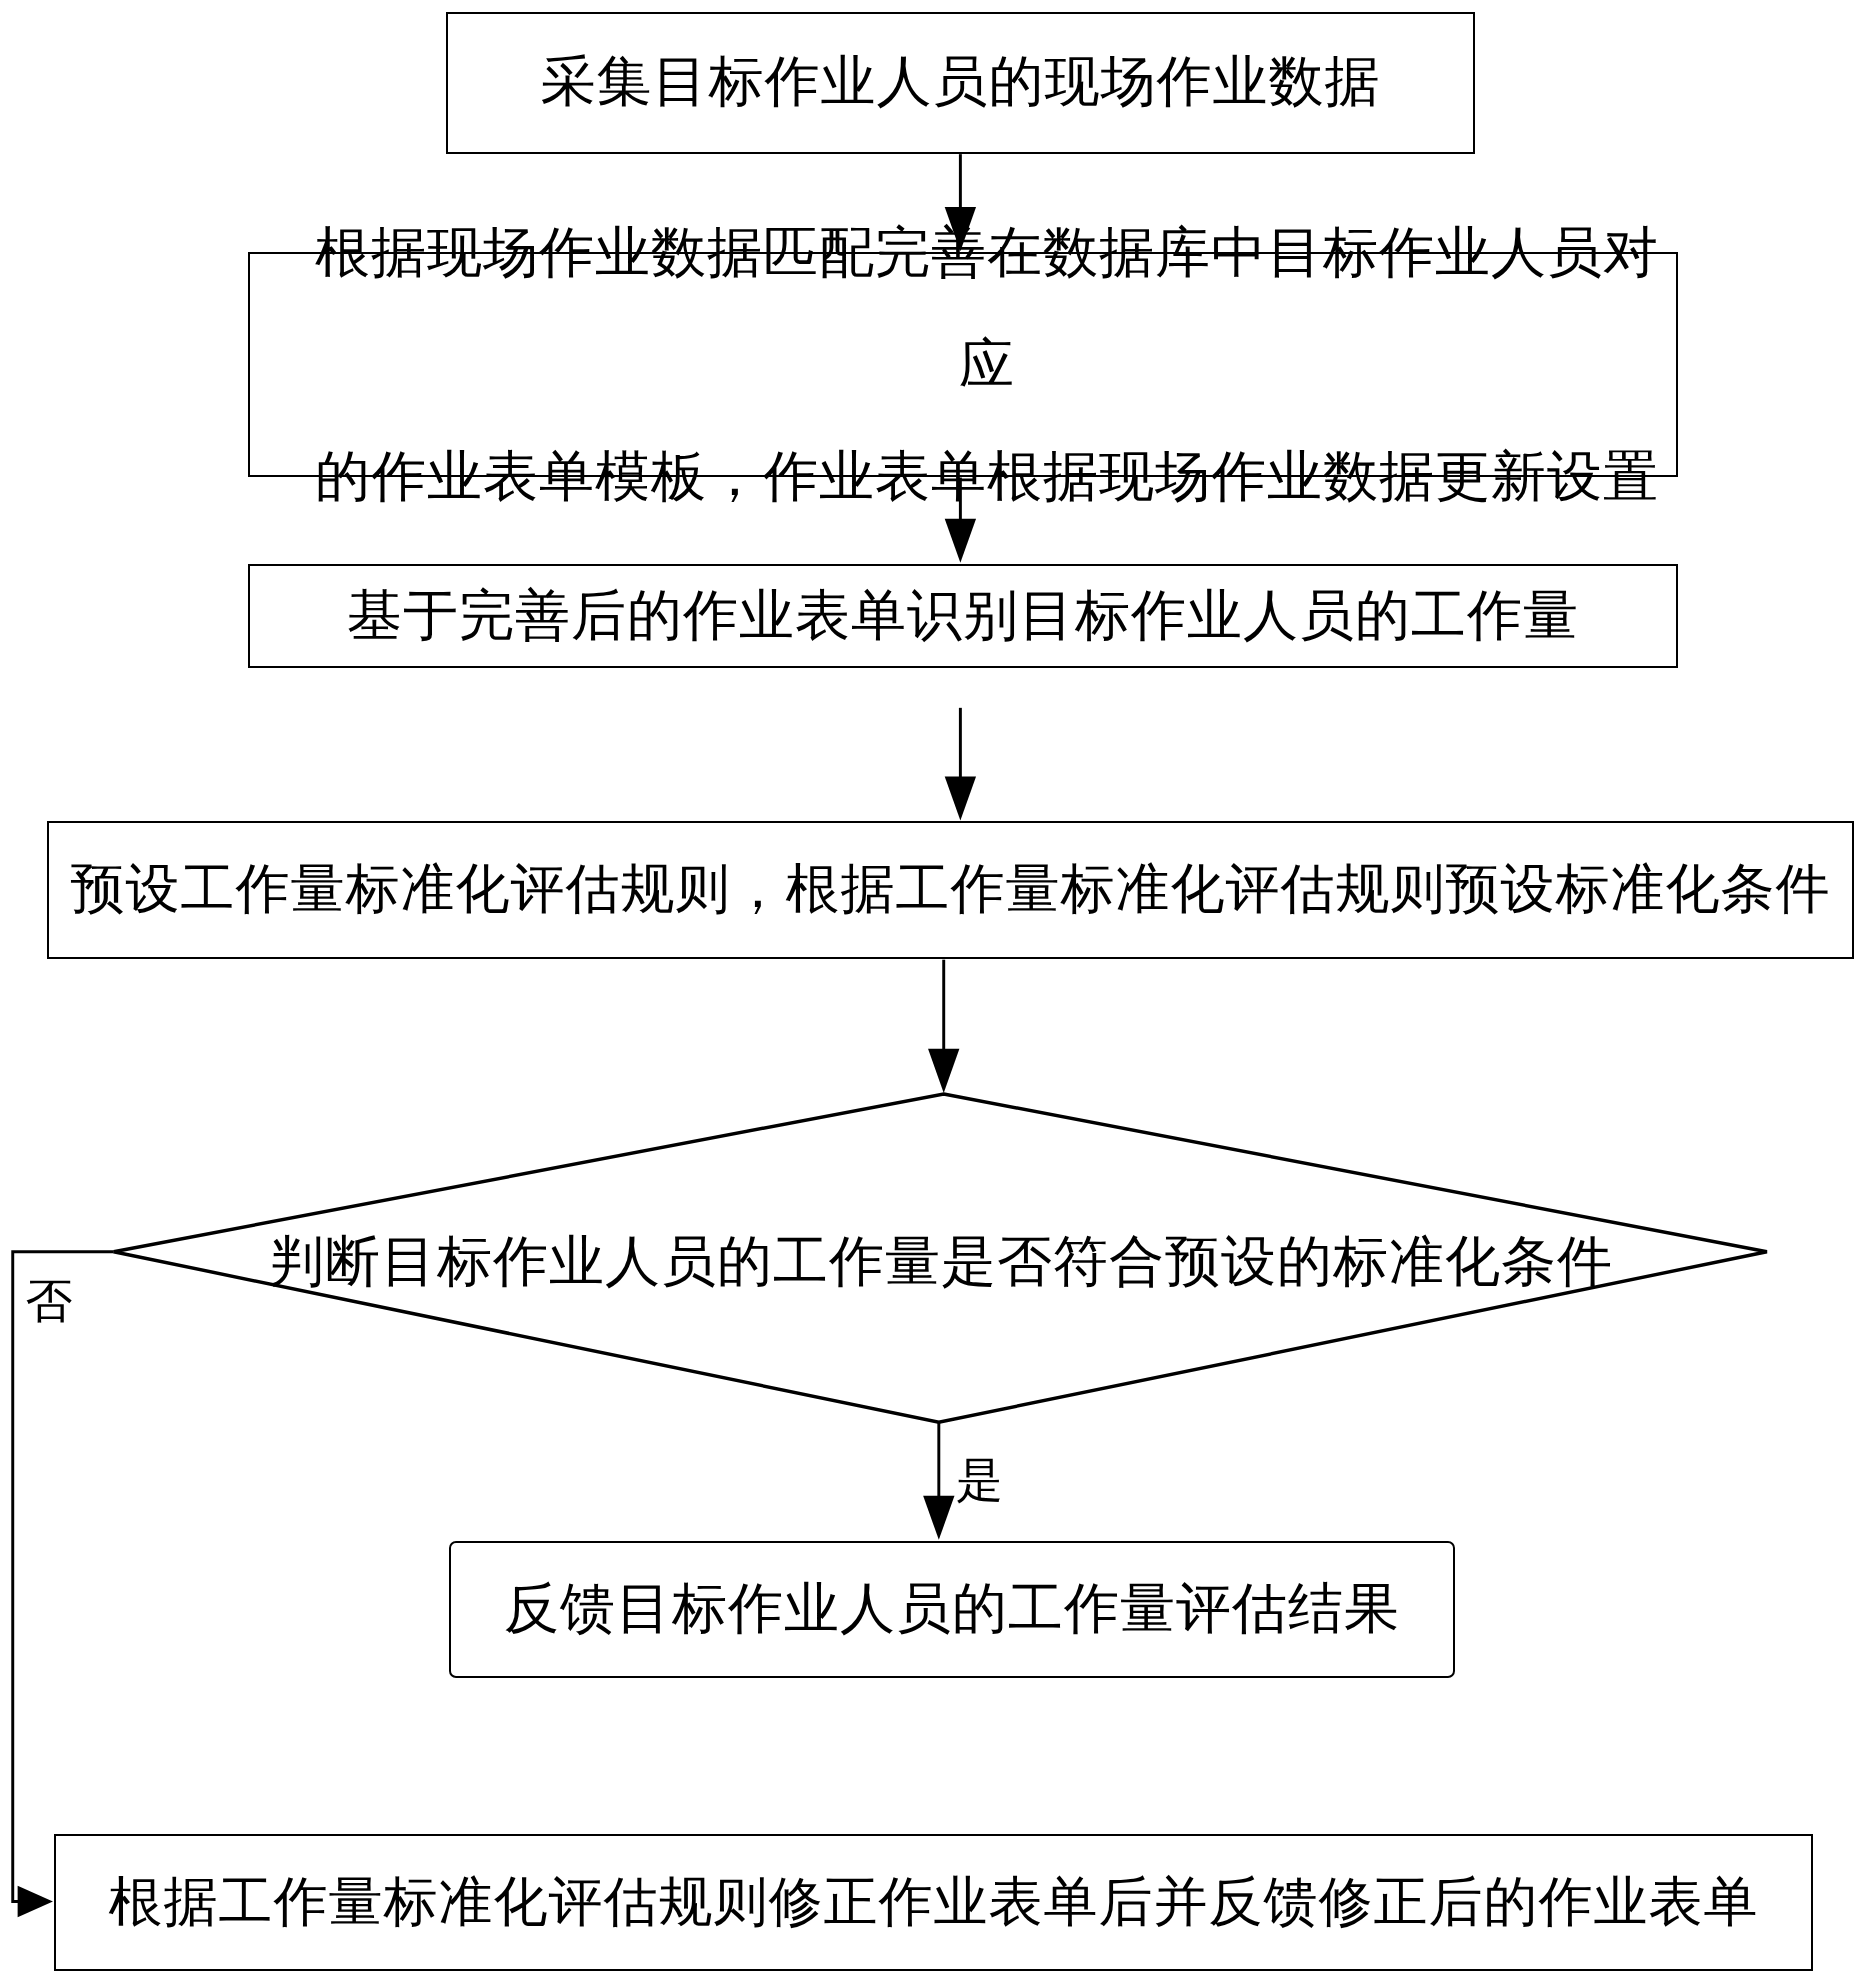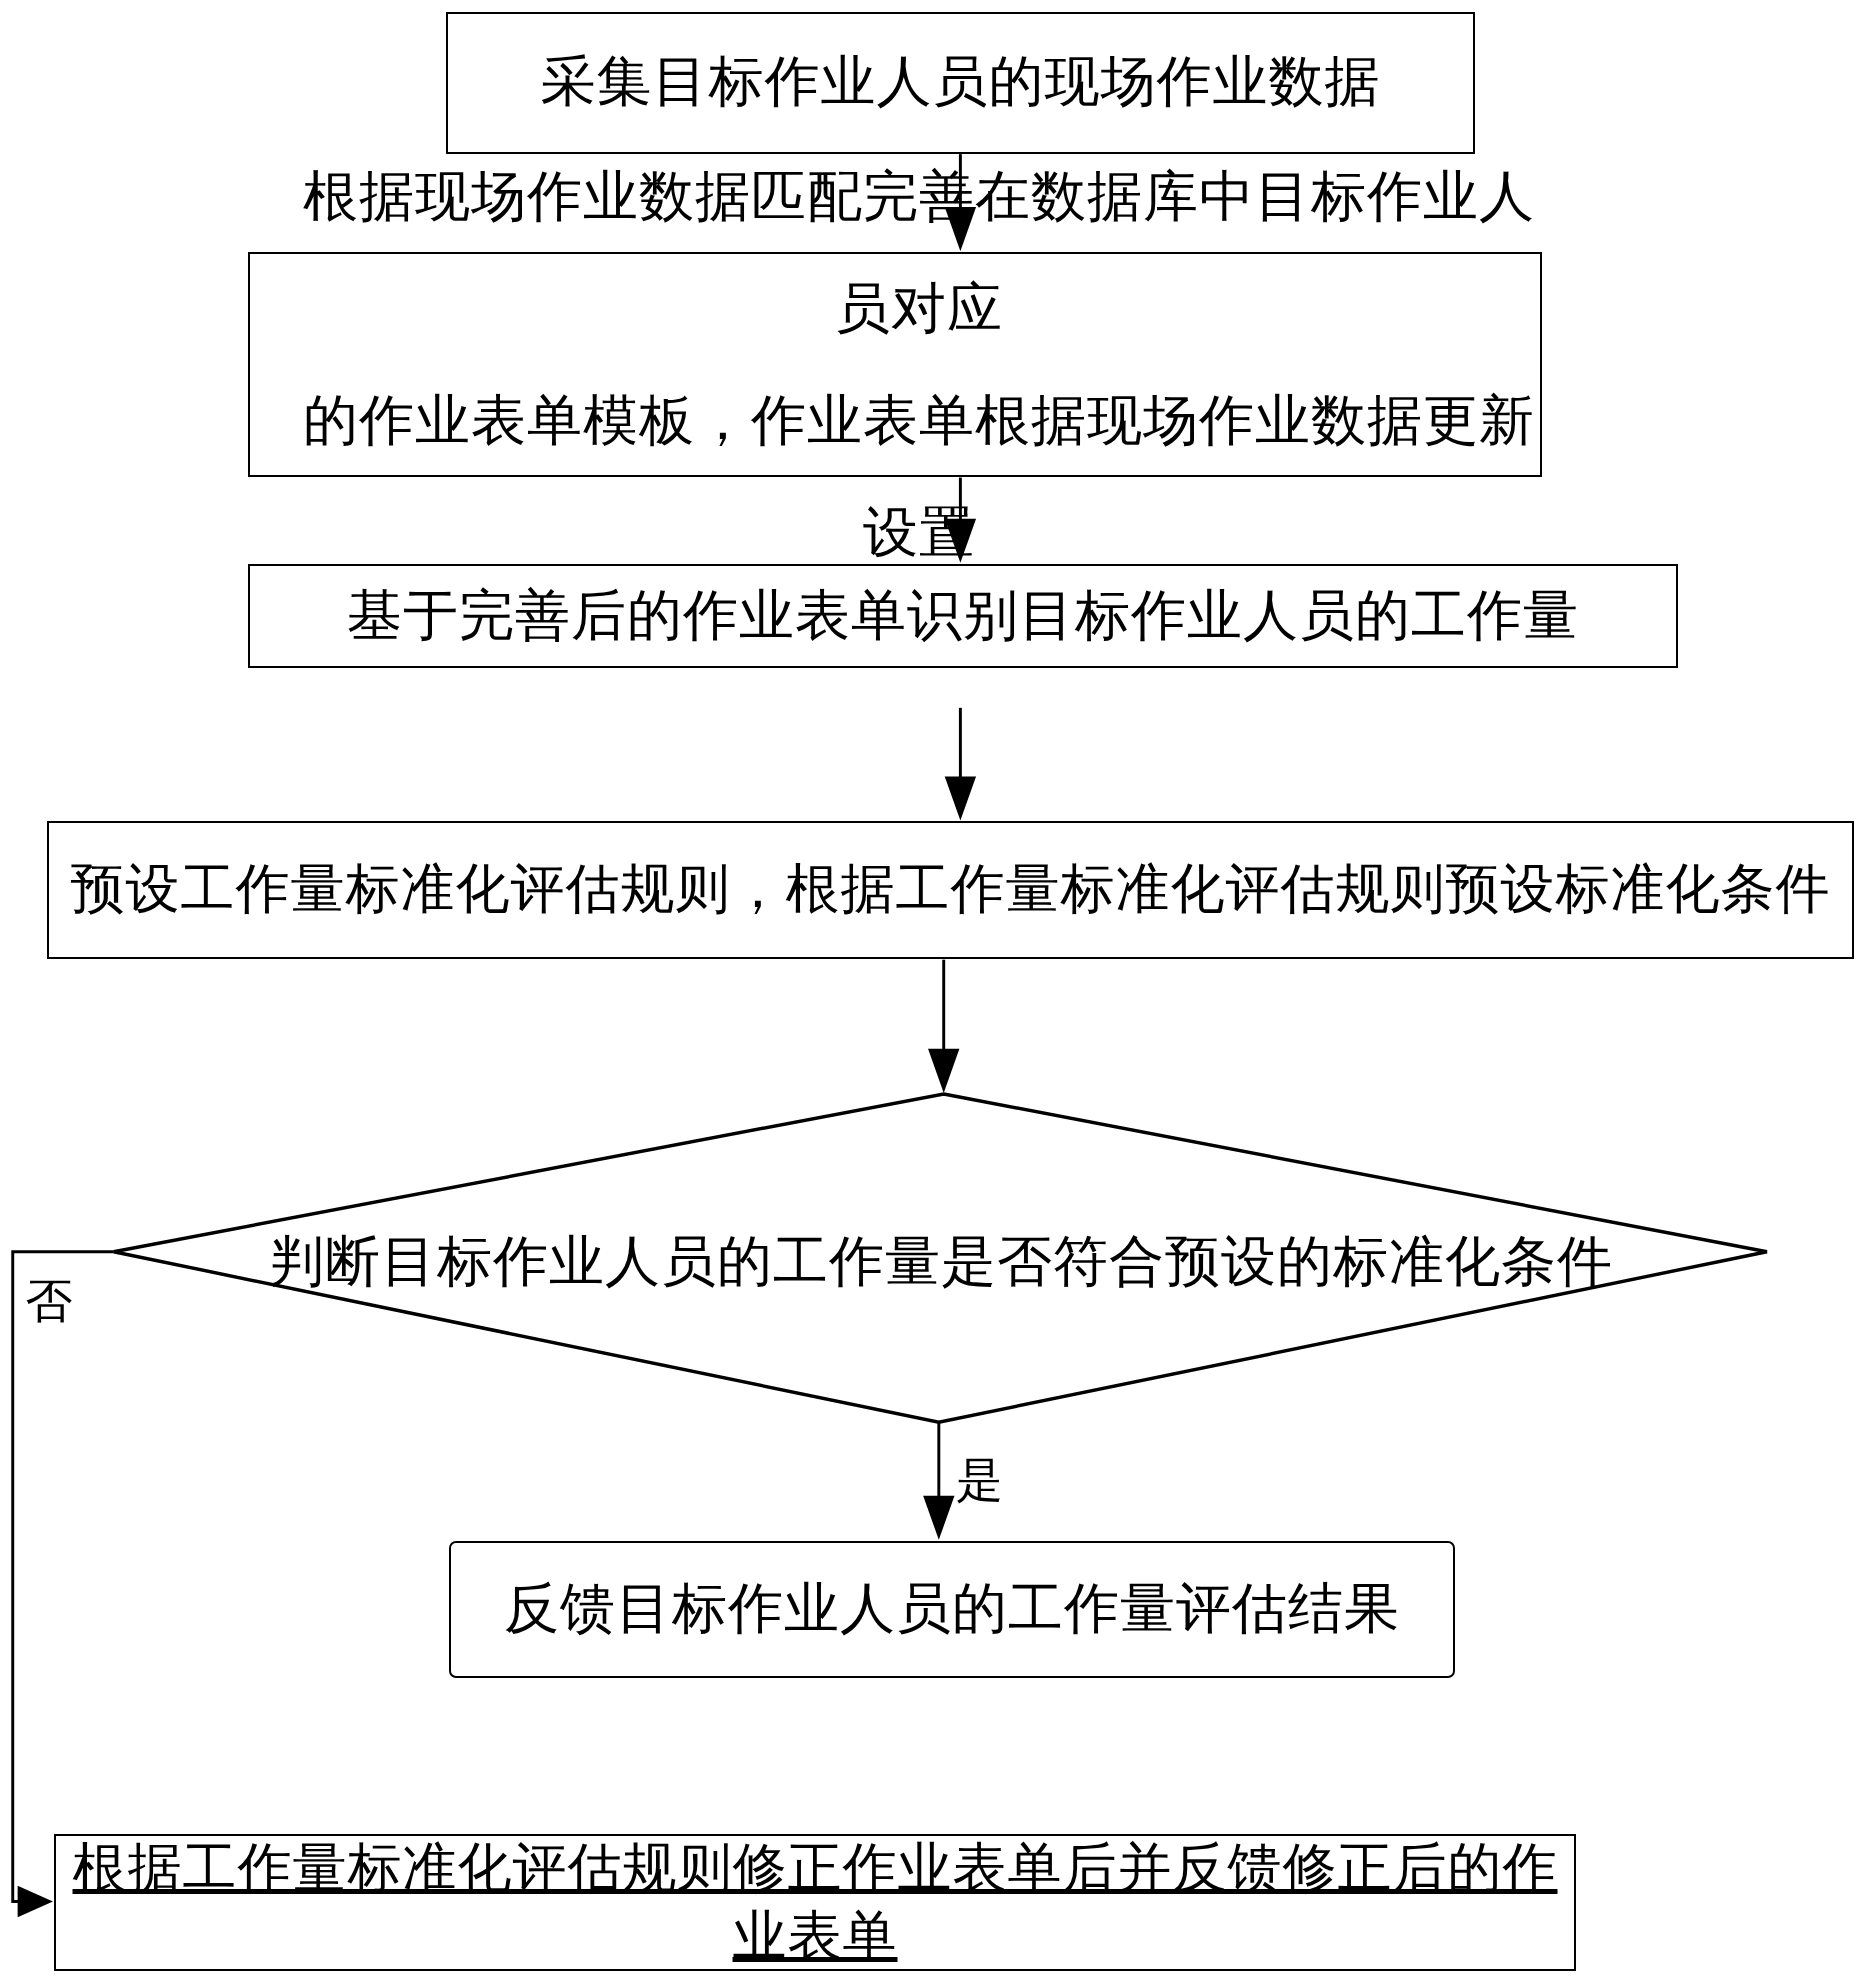--- a/index.html
+++ b/index.html
@@ -27,26 +27,26 @@
     flex-direction: column;
     align-items: center;
     justify-content: center;
     text-align: center;
     font-size: 55px;
     letter-spacing: 1px;
     line-height: 1.25;
     z-index: 1;
   }
   #node-collect-data      { left: 446px;  top: 11.8px;   width: 1029px; height: 142px; text-align: right; }
-  #node-match-template    { left: 248px;  top: 252px;  width: 1294px; height: 225px; padding-left: 48px; }
+  #node-match-template    { left: 248px;  top: 252px;  width: 1430px; height: 225px; padding-left: 48px; }
   #node-match-template .tline { line-height: 112px; }
   #node-identify-workload { left: 248px;  top: 564px;  width: 1430px; height: 104px; }
   #node-preset-rules      { left: 31px;   top: 821px;  width: 1807px; height: 138px; font-size: 54px; margin-left: 16px; }
   #node-feedback-result   { left: 449px;  top: 1541px; width: 1006px; height: 137px; border-radius: 7px; }
-  #node-revise-form       { left: 54px;   top: 1834px; width: 1522px; height: 137px; font-size: 54px; text-decoration: underline; }
+  #node-revise-form       { left: 54px;   top: 1834px; width: 1759px; height: 137px; font-size: 54px; }
   #decision-label {
     position: absolute;
     left: 147px; top: 1225px;
     width: 1588px;
     text-align: center;
     font-size: 55px;
     letter-spacing: 1px;
     z-index: 1;
   }
   .branch-label {

